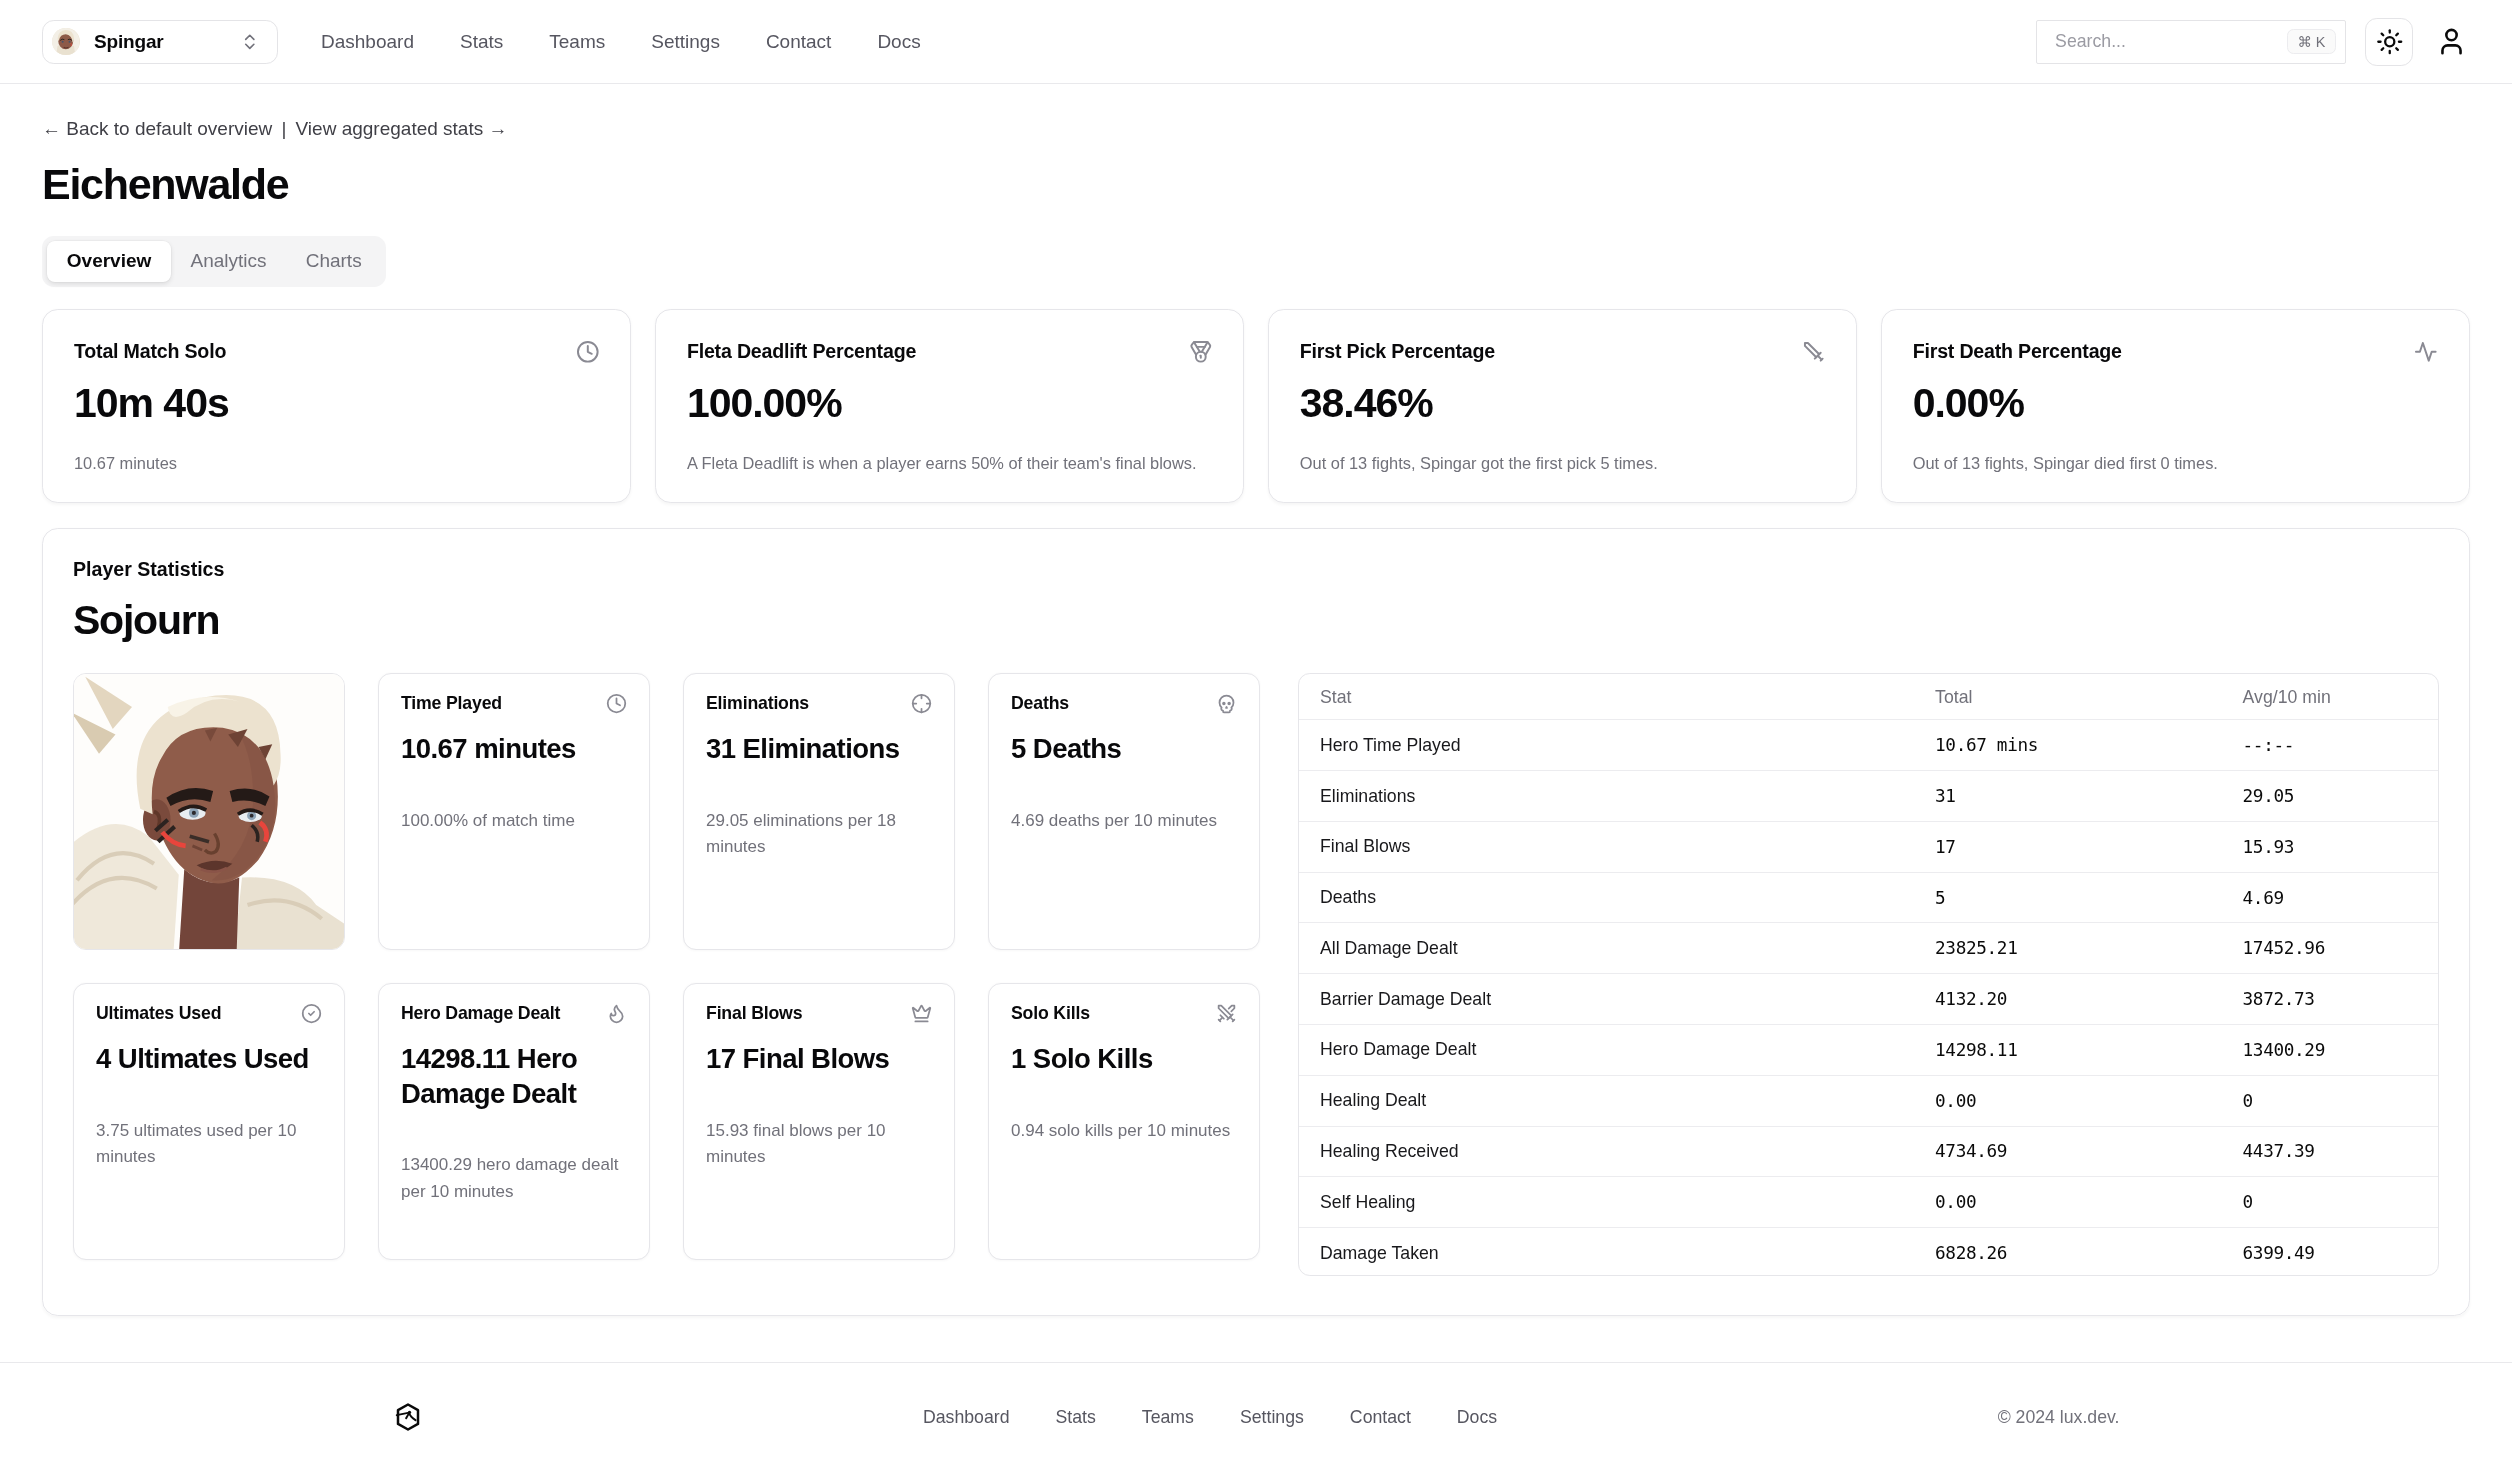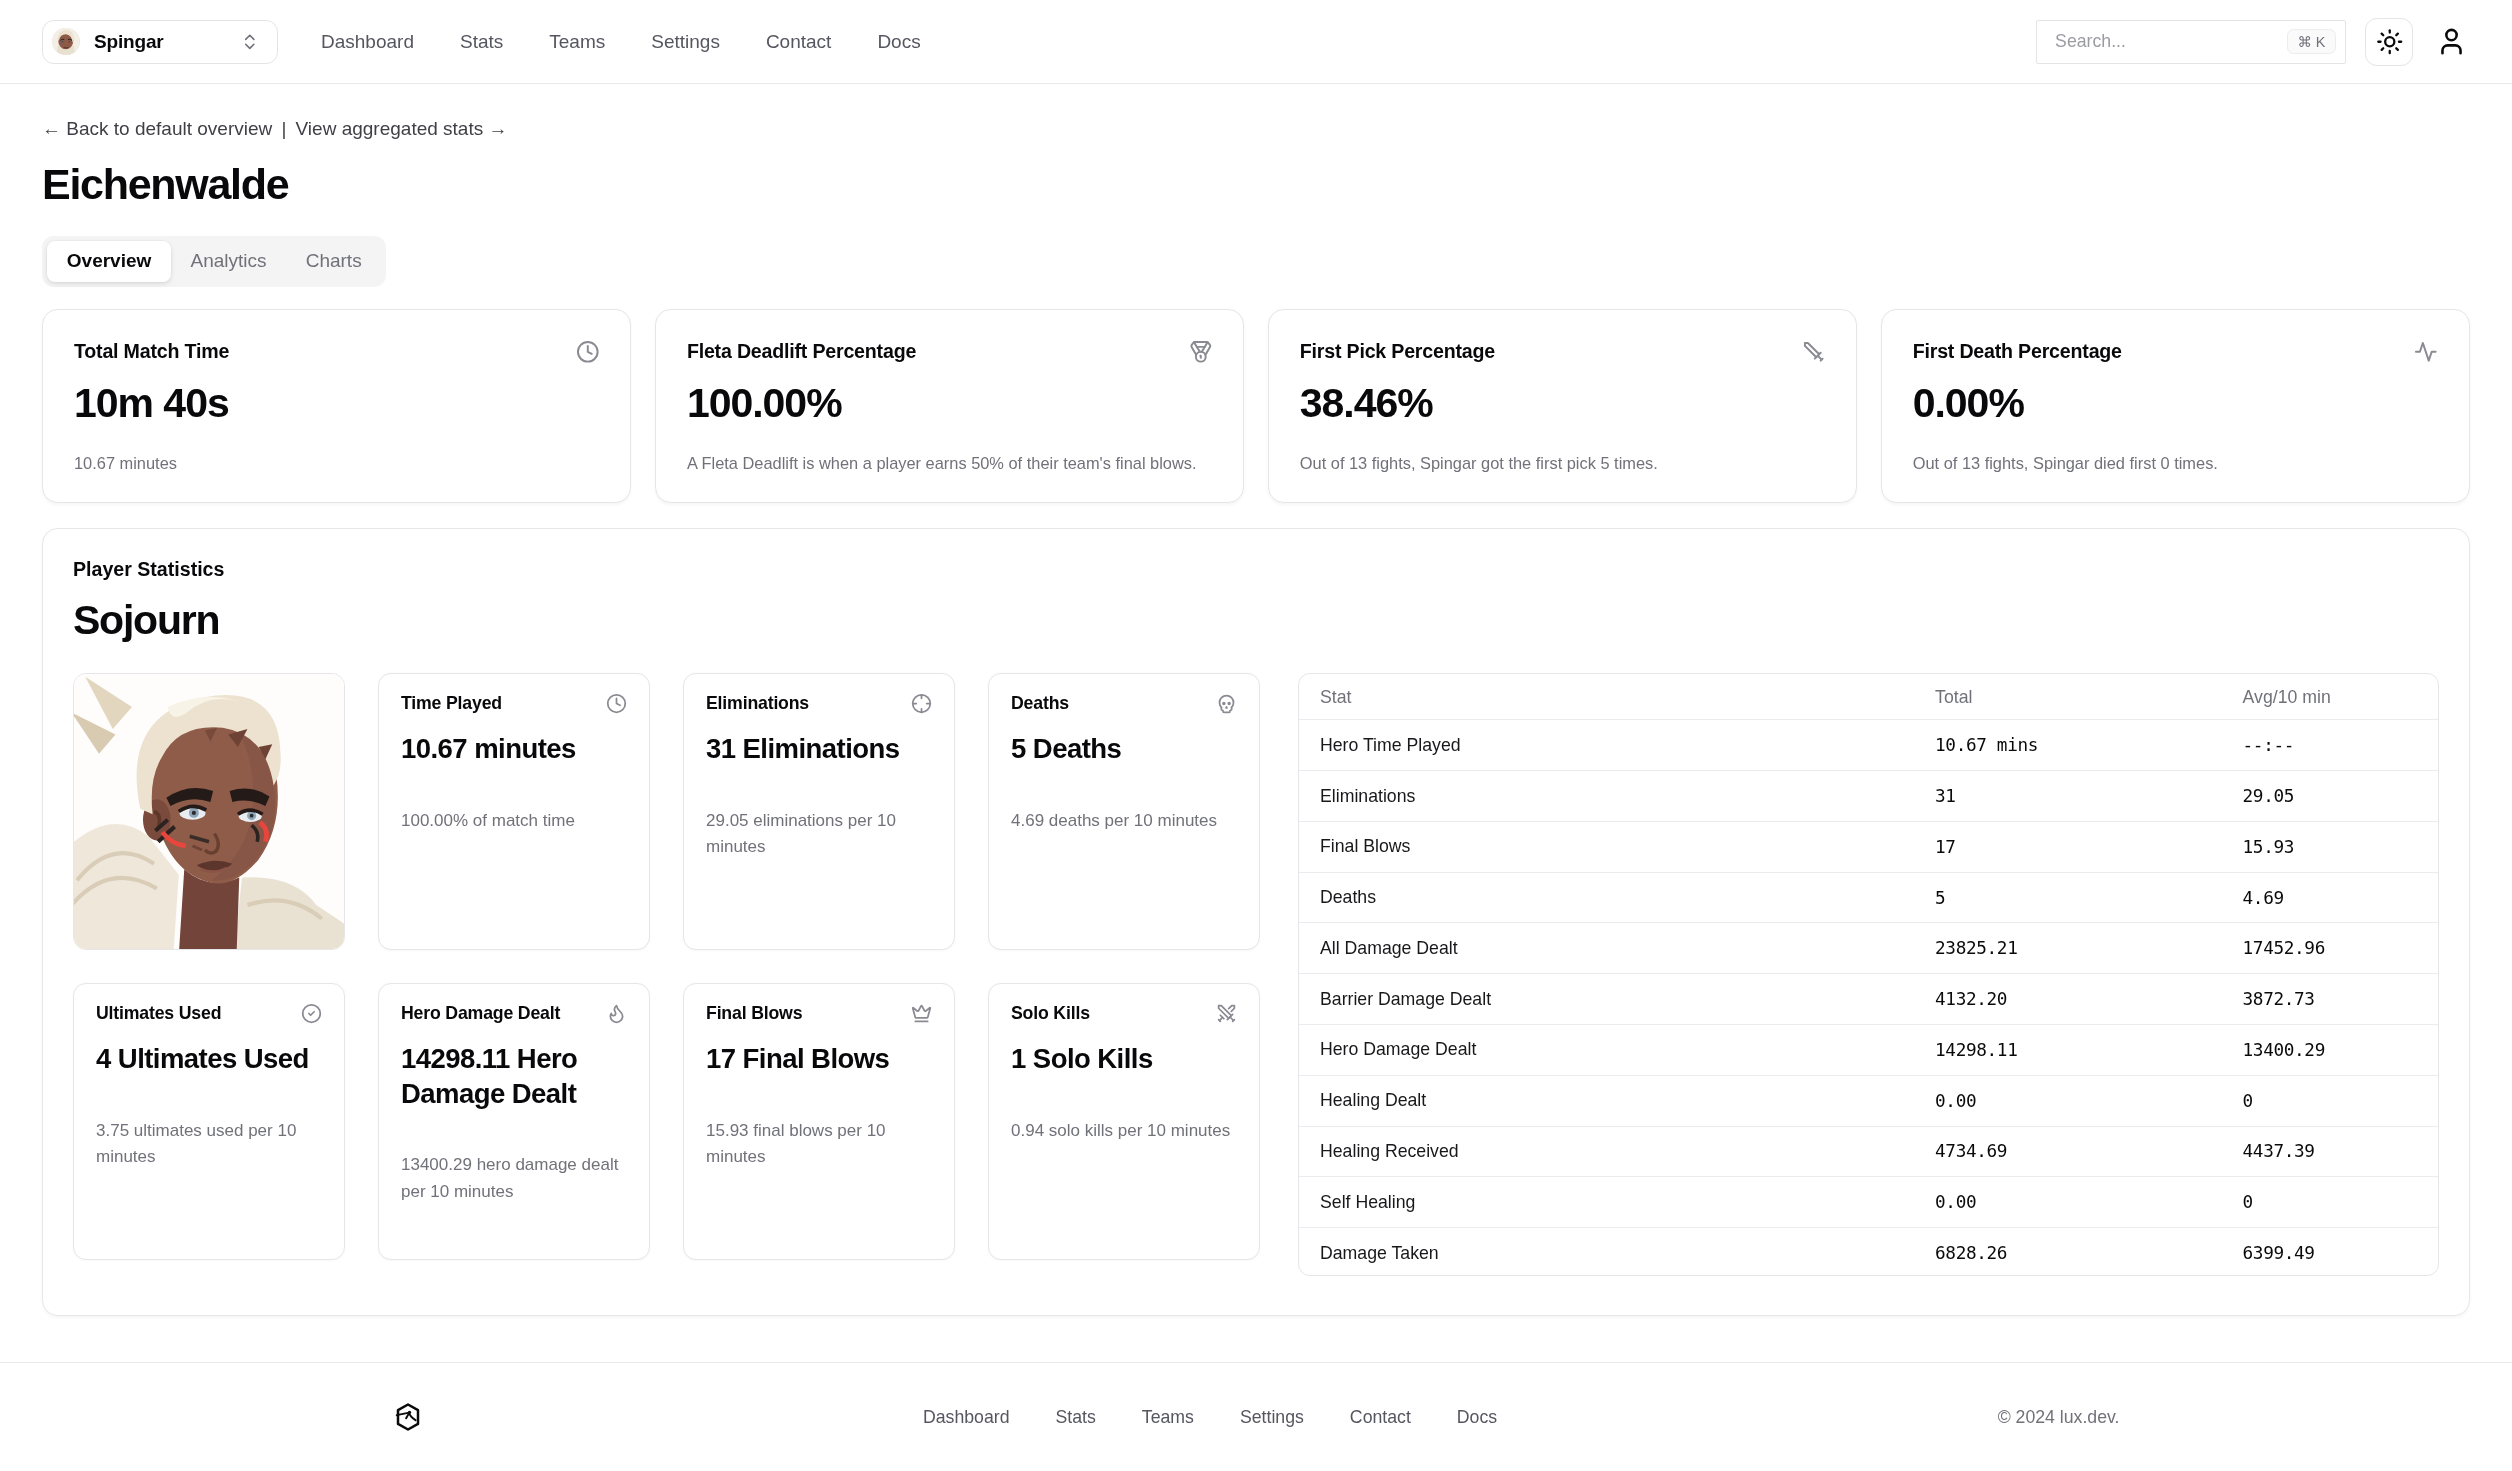--- a/index.html
+++ b/index.html
@@ -165,21 +165,21 @@
     <div class="tab active">Overview</div>
     <div class="tab">Analytics</div>
     <div class="tab">Charts</div>
   </div>
 
   
   <div class="summary-grid">
 
     <div class="card sum-card">
       <div class="sum-head">
-        <span class="sum-title">Total Match Time</span>
+        <span class="sum-title">Total Match Solo</span>
         <span class="icon card-ico">
           <svg width="23.6" height="23.6" viewBox="0 0 24 24" fill="none" stroke="currentColor" stroke-width="2" stroke-linecap="round" stroke-linejoin="round">
               <circle cx="12" cy="12" r="10"></circle>
               <polyline points="12 6 12 12 16 14"></polyline>
             </svg>
         </span>
       </div>
       <div class="sum-value">10m 40s</div>
       <div class="sum-desc">10.67 minutes</div>
     </div>
@@ -316,21 +316,21 @@
               <svg width="21" height="21" viewBox="0 0 24 24" fill="none" stroke="currentColor" stroke-width="2" stroke-linecap="round" stroke-linejoin="round">
                   <circle cx="12" cy="12" r="10"></circle>
                   <line x1="22" y1="12" x2="18" y2="12"></line>
                   <line x1="6" y1="12" x2="2" y2="12"></line>
                   <line x1="12" y1="6" x2="12" y2="2"></line>
                   <line x1="12" y1="22" x2="12" y2="18"></line>
                 </svg>
             </span>
           </div>
           <div class="stat-value">31 Eliminations</div>
-          <div class="stat-desc">29.05 eliminations per 10 minutes</div>
+          <div class="stat-desc">29.05 eliminations per 18 minutes</div>
         </div>
 
         <div class="stat-card">
           <div class="stat-head">
             <span class="stat-title">Deaths</span>
             <span class="icon card-ico">
               <svg width="21" height="21" viewBox="0 0 24 24" fill="none" stroke="currentColor" stroke-width="2" stroke-linecap="round" stroke-linejoin="round">
                   <path d="m12.5 17-.5-1-.5 1h1z"></path>
                   <path d="M15 22a1 1 0 0 0 1-1v-1a2 2 0 0 0 1.56-3.25 8 8 0 1 0-11.12 0A2 2 0 0 0 8 20v1a1 1 0 0 0 1 1z"></path>
                   <circle cx="15" cy="12" r="1"></circle>

